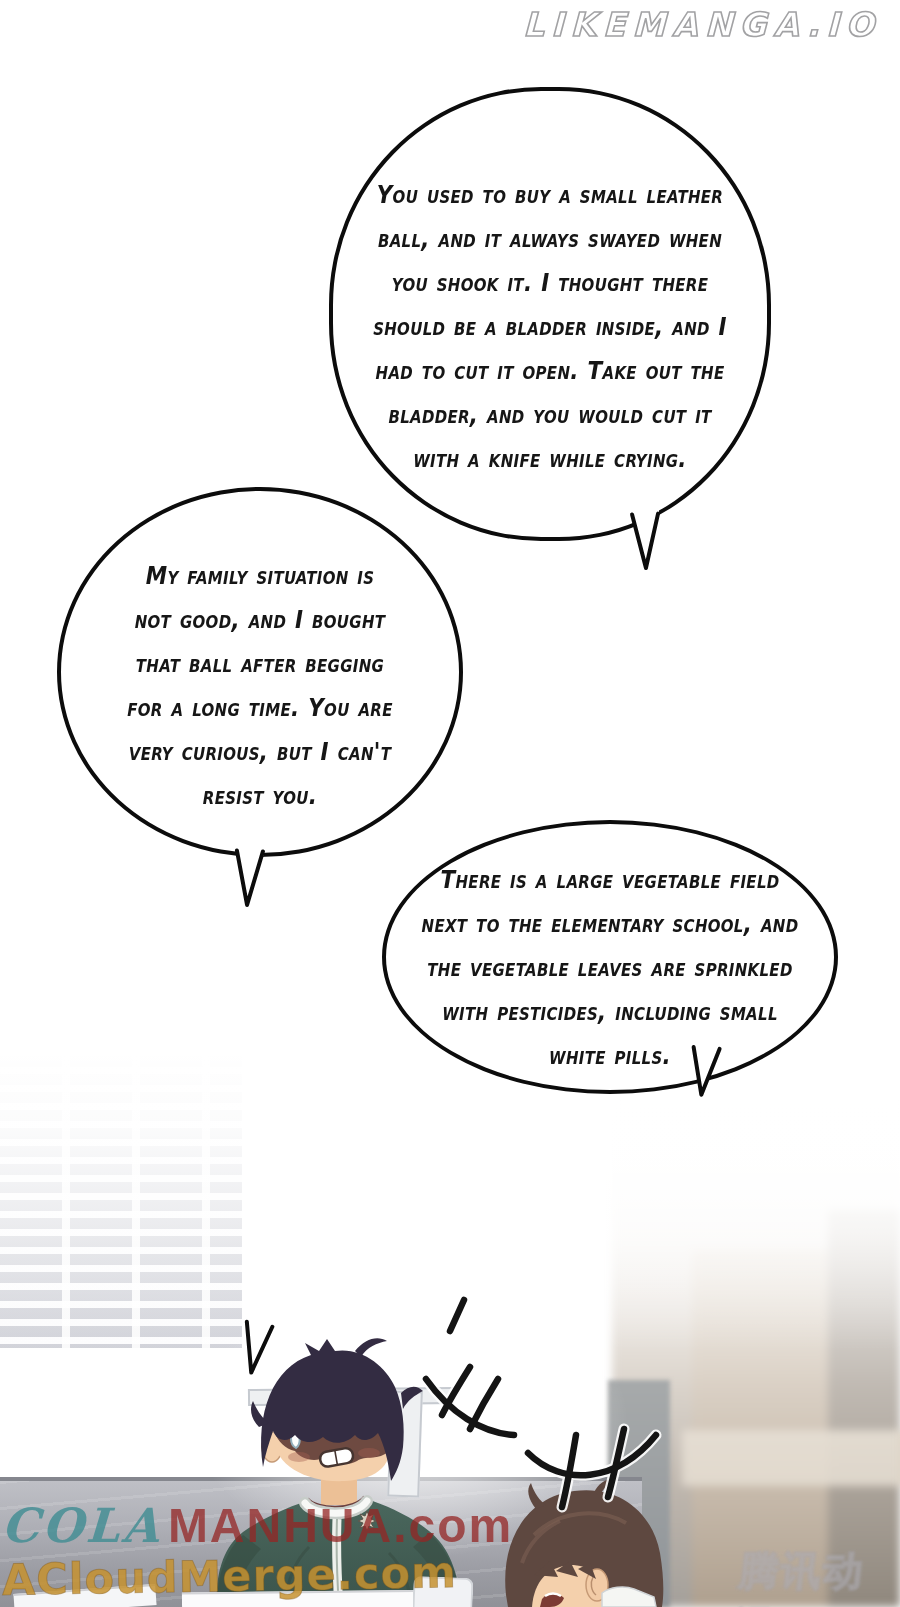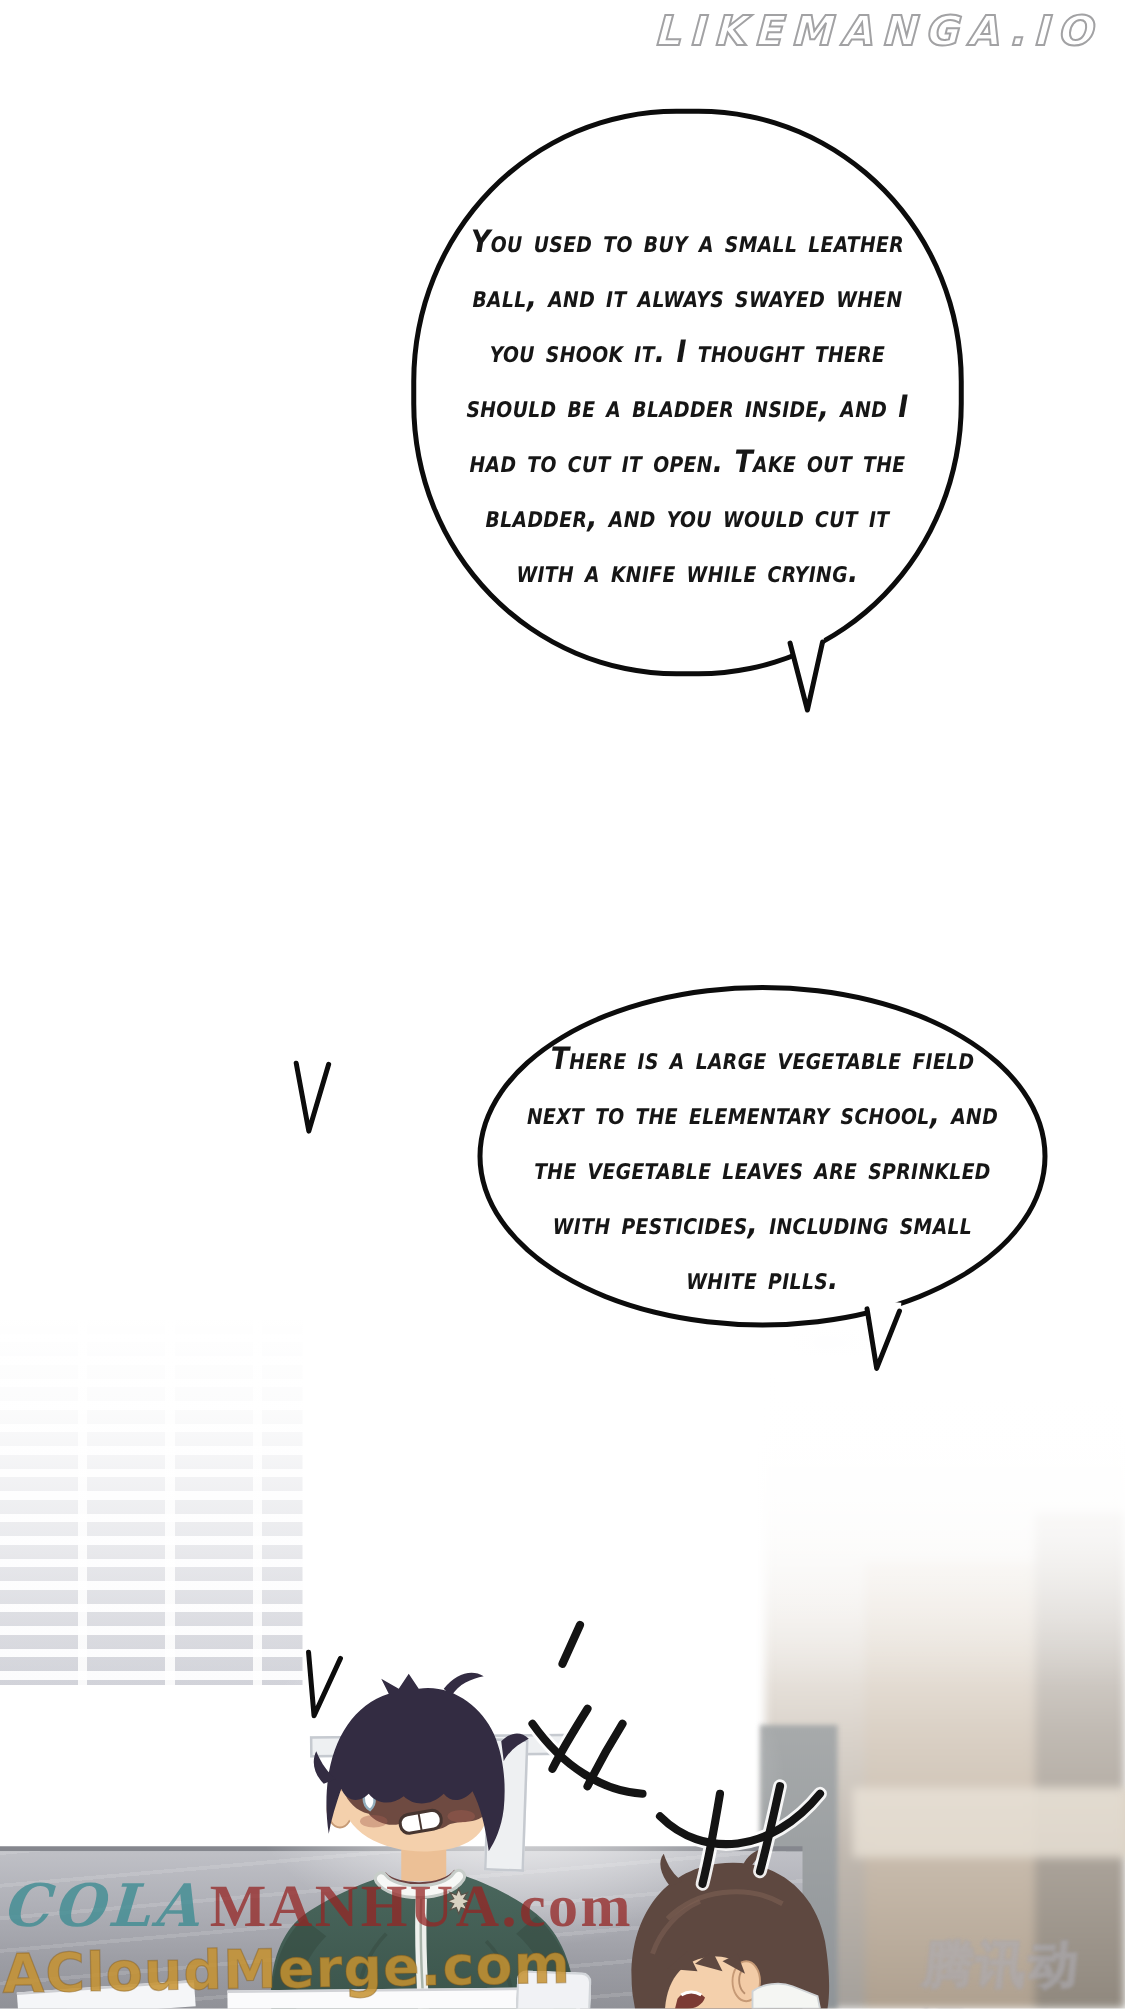--- a/index.html
+++ b/index.html
@@ -61,41 +61,41 @@
   .table-main{position:absolute;left:182px;top:541px;width:282px;height:17px;z-index:8;
     background:#fbfbfc;border-top:2px solid #d2d3d7;transform:rotate(-.6deg);}
   .table-wedge{position:absolute;left:14px;top:539px;width:142px;height:19px;z-index:8;
     background:#f5f6f8;border-top:2px solid #cdced2;transform:rotate(-4deg);}
   .chair-white{position:absolute;left:413px;top:527px;width:56px;height:31px;z-index:8;
     background:#f1f2f5;border:2px solid #d3d6da;border-bottom:none;border-radius:8px 8px 0 0;transform:rotate(2deg);}
   
   .wm-colamanhua{position:absolute;left:6px;top:1498px;z-index:9;white-space:nowrap;}
   .wm-cola{display:inline-block;font-family:"DejaVu Serif",serif;font-style:italic;font-weight:bold;
     font-size:47px;letter-spacing:3px;color:rgba(62,140,146,.8);transform:skewX(-6deg);}
-  .wm-manhua{display:inline-block;font-family:Liberation Serif, serif;font-weight:bold;
+  .wm-manhua{display:inline-block;font-family:Liberation Sans, sans-serif;font-weight:bold;
     font-size:48px;letter-spacing:2px;color:rgba(148,38,36,.75);margin-left:2px;}
   .wm-acloud{position:absolute;left:2px;top:1551px;z-index:9;font-family:"DejaVu Sans",sans-serif;
     font-weight:bold;font-size:43px;letter-spacing:1px;color:rgba(197,146,48,.85);
     -webkit-text-stroke:1px rgba(128,88,24,.4);transform:rotate(-1deg);}
   .wm-corner{position:absolute;left:736px;top:1544px;z-index:9;font-family:"DejaVu Sans",sans-serif;
     font-weight:bold;font-size:40px;letter-spacing:2px;color:rgba(255,255,255,.16);
     -webkit-text-stroke:2px rgba(162,160,168,.55);transform:skewX(-6deg);filter:blur(1.1px);}
   
   .bubble{
     position:absolute;background:#ffffff;border:4px solid #0c0c0c;z-index:20;
     display:flex;flex-direction:column;justify-content:center;align-items:center;
   }
   .line{
     font-family:"DejaVu Sans",sans-serif;font-style:italic;font-variant:small-caps;font-variant-caps:small-caps;
     font-weight:600;font-size:21.5px;line-height:44px;letter-spacing:.3px;word-spacing:1px;
     color:#161616;white-space:nowrap;transform:scaleY(1.15);
   }
   .bubble-1{left:329px;top:87px;width:442px;height:454px;border-radius:48%;padding-top:26px;box-sizing:border-box;}
   .bubble-2{left:57px;top:487px;width:406px;height:370px;border-radius:50%;padding-top:28px;box-sizing:border-box;}
-  .bubble-3{left:382px;top:788px;width:456px;height:274px;border-radius:50%;padding-top:22px;box-sizing:border-box;}
+  .bubble-3{left:382px;top:820px;width:456px;height:274px;border-radius:50%;padding-top:22px;box-sizing:border-box;}
   .bubble-4{left:62px;top:1020px;width:460px;height:312px;border-radius:50%;padding-top:12px;box-sizing:border-box;}
   .bubble-4 .line{line-height:42px;}
   .tail{position:absolute;z-index:21;}
   .tail-1{left:629px;top:507px;transform:rotate(-2deg);}
   .tail-2{left:232px;top:844px;transform:rotate(2deg);}
   .tail-3{left:688px;top:1041px;transform:rotate(4deg);}
   .tail-4{left:238px;top:1317px;transform:rotate(11deg);}
 </style>
 </head>
 <body>
@@ -214,20 +214,28 @@
     <div class="line">should be a bladder inside, and I</div>
     <div class="line">had to cut it open. Take out the</div>
     <div class="line">bladder, and you would cut it</div>
     <div class="line">with a knife while crying.</div>
   </div>
   <svg class="tail tail-1" width="36" height="68" viewBox="0 0 36 68">
     <rect x="5" y="0" width="26" height="11" fill="#ffffff"></rect>
     <path d="M4,7 L16,61 L30,7" fill="#ffffff" stroke="#0c0c0c" stroke-width="4" stroke-linejoin="round" stroke-linecap="round"></path>
   </svg>
 
+  <div class="bubble bubble-2">
+    <div class="line">My family situation is</div>
+    <div class="line">not good, and I bought</div>
+    <div class="line">that ball after begging</div>
+    <div class="line">for a long time. You are</div>
+    <div class="line">very curious, but I can't</div>
+    <div class="line">resist you.</div>
+  </div>
   <svg class="tail tail-2" width="36" height="68" viewBox="0 0 36 68">
     <rect x="5" y="0" width="26" height="11" fill="#ffffff"></rect>
     <path d="M4,7 L16,61 L30,7" fill="#ffffff" stroke="#0c0c0c" stroke-width="4" stroke-linejoin="round" stroke-linecap="round"></path>
   </svg>
 
   <div class="bubble bubble-3">
     <div class="line">There is a large vegetable field</div>
     <div class="line">next to the elementary school, and</div>
     <div class="line">the vegetable leaves are sprinkled</div>
     <div class="line">with pesticides, including small</div>

